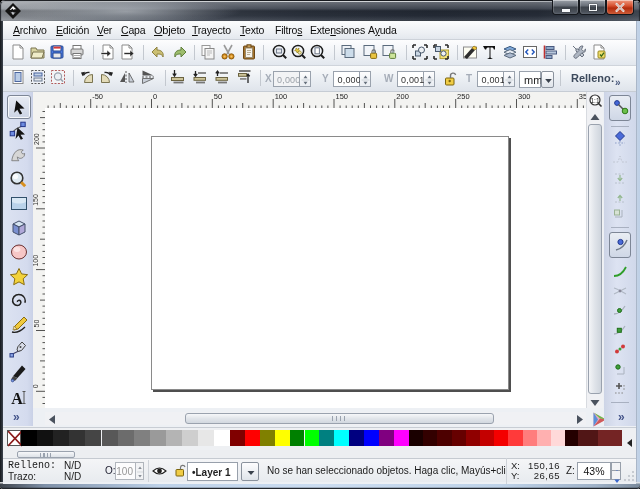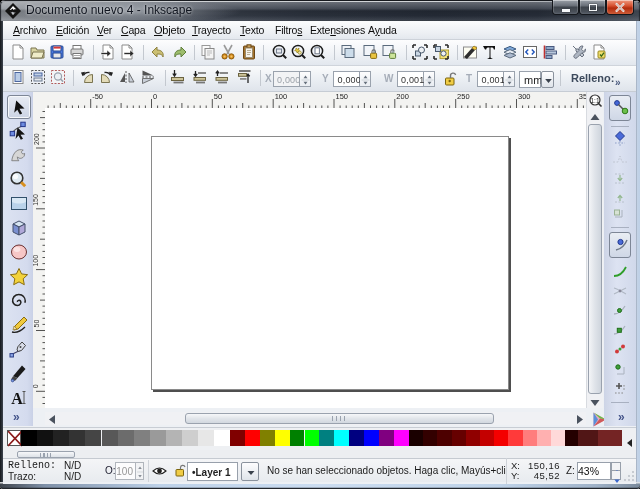--- a/index.html
+++ b/index.html
@@ -16,21 +16,20 @@
     <div style="position:absolute;left:14px;top:1px;width:280px;height:19px;background:radial-gradient(ellipse 55% 85% at 40% 55%,rgba(235,240,245,0.50),rgba(235,240,245,0.0) 75%);"></div>
     <div style="position:absolute;left:0;top:1px;width:640px;height:1px;background:linear-gradient(90deg,#9fa3a8 0,#cdd0d3 25%,#d2d5d8 70%,#8f939a 100%);border-radius:5px 5px 0 0;"></div>
     <div style="position:absolute;left:0;top:21px;width:3px;height:461px;background:linear-gradient(90deg,#14171b,#3d444e);"></div>
     <div style="position:absolute;left:635px;top:21px;width:5px;height:461px;background:linear-gradient(90deg,#77808c,#c3d2e6 45%,#bdd0e6);"></div>
     <div style="position:absolute;left:0;top:482px;width:640px;height:7px;border-radius:0 0 3px 3px;background:linear-gradient(90deg,#3e444c 0%,#7e90a8 7%,#bdd1e8 25%,#cbdcf0 50%,#bed2e8 78%,#9fb2c8 93%,#7a8a9c 100%);box-shadow:inset 0 1.5px 0 rgba(255,255,255,0.75), inset 0 -1.2px 0 #23272d;"></div>
     <div style="position:absolute;left:5px;top:3px;width:16px;height:16px;"><svg width="16" height="16" viewBox="0 0 16 16">
         <path d="M8 0l8 8-8 8-8-8z" fill="#141414"></path>
         <path d="M8 3l3.4 3.4-1.6-.3-1 1-1.4-1.6-1.2 1.2-1.6.2z" fill="#fff"></path>
         <path d="M5.2 8.6l1.4.9 1.2-.7 1.4 1 1.6-1-2.8 3.4z" fill="#cfd4da" opacity="0.9"></path>
       </svg></div>
-    <div style="position:absolute;left:26px;top:3px;width:300px;height:16px;font-size:12px;color:#10151f;text-shadow:0 0 3px rgba(255,255,255,0.8);">Documento nuevo 4 - Inkscape</div>
     <div style="position:absolute;left:552px;top:0;width:27px;height:15px;border-radius:0 0 4px 4px;background:linear-gradient(#9ba1a9 0%,#6a7079 40%,#3e444c 52%,#4a5059 85%,#5d646e 100%);border:1px solid #14171c;border-top:none;box-shadow:inset 0 1px 0 rgba(255,255,255,0.45), inset 1px 0 0 rgba(255,255,255,0.18), inset -1px 0 0 rgba(255,255,255,0.18);">
       <div style="position:absolute;left:9px;top:9px;width:8px;height:2.5px;background:#f6f8fa;box-shadow:0 0 1px #111;"></div>
     </div>
     <div style="position:absolute;left:579px;top:0;width:27px;height:15px;border-radius:0 0 4px 4px;background:linear-gradient(#9ba1a9 0%,#6a7079 40%,#3e444c 52%,#4a5059 85%,#5d646e 100%);border:1px solid #14171c;border-top:none;box-shadow:inset 0 1px 0 rgba(255,255,255,0.45), inset 1px 0 0 rgba(255,255,255,0.18), inset -1px 0 0 rgba(255,255,255,0.18);">
       <div style="position:absolute;left:9px;top:4px;width:8px;height:7px;border:1.5px solid #f6f8fa;box-shadow:0 0 1px #111, inset 0 0 1px #111;"></div>
     </div>
     <div style="position:absolute;left:606px;top:0;width:28px;height:15px;border-radius:0 0 4px 4px;background:linear-gradient(#f09a80,#d55030 42%,#b22c0e 58%,#cd5c38);border:1px solid #14171c;border-top:none;box-shadow:inset 0 1px 0 rgba(255,255,255,0.45), inset 1px 0 0 rgba(255,255,255,0.18), inset -1px 0 0 rgba(255,255,255,0.18);">
       <svg width="26" height="15" style="position:absolute;left:0;top:0">
         <path d="M9.5 4l7 7M16.5 4l-7 7" stroke="#fff" stroke-width="2.2" stroke-linecap="round"></path>
         <path d="M9 3.5l8 8M17 3.5l-8 8" stroke="#5a1505" stroke-width="0.5"></path>
@@ -744,24 +743,24 @@
       <div style="position:absolute;left:4px;top:3px;line-height:13px;">•Layer 1</div>
     </div>
     <div style="position:absolute;left:241px;top:462px;width:18px;height:19px;border:1px solid #8a929d;border-radius:2px;background:linear-gradient(#fdfdfe,#dfe4ea);"><svg width="18" height="19" viewBox="0 0 18 19">
         <path d="M5.5 8l3.5 4 3.5-4z" fill="#3a424d"></path>
       </svg></div>
     <div style="position:absolute;left:267px;top:465px;width:239px;height:14px;overflow:hidden;font-size:10px;color:#1a1a1a;white-space:nowrap;">No se han seleccionado objetos. Haga clic, Mayús+clic o arrastre alrededor de los objetos para seleccionar.</div>
     <div style="position:absolute;left:506px;top:458px;width:1px;height:26px;background:#cfd3d9;"></div>
     <div style="position:absolute;left:511px;top:459.5px;font-size:9.5px;color:#222;">X:</div>
     <div style="position:absolute;left:511px;top:469.5px;font-size:9.5px;color:#222;">Y:</div>
     <div style="position:absolute;left:524px;top:459.5px;width:36px;text-align:right;font-size:9.5px;color:#222;letter-spacing:0.5px;">150,16</div>
-    <div style="position:absolute;left:524px;top:469.5px;width:36px;text-align:right;font-size:9.5px;color:#222;letter-spacing:0.5px;">45,52</div>
+    <div style="position:absolute;left:524px;top:469.5px;width:36px;text-align:right;font-size:9.5px;color:#222;letter-spacing:0.5px;">26,65</div>
     <div style="position:absolute;left:566px;top:465px;font-size:10px;color:#222;">Z:</div>
     <div style="position:absolute;left:577px;top:462px;width:34px;height:18px;background:#fff;border:1px solid #98a0ab;font-size:10.5px;color:#111;">
-      <div style="position:absolute;left:0;top:2px;width:100%;text-align:left;line-height:13px;">43%</div>
+      <div style="position:absolute;left:0;top:2px;width:100%;text-align:center;line-height:13px;">43%</div>
     </div>
     <div style="position:absolute;left:611px;top:462px;width:10px;height:9px;border:1px solid #98a0ab;background:#f2f3f5;"><svg width="10" height="9" viewBox="0 0 10 9">
         <path d="M5 2l2.6 3.6H2.4z" fill="#3a66cc"></path>
       </svg></div>
     <div style="position:absolute;left:611px;top:471px;width:10px;height:9px;border:1px solid #98a0ab;border-top:none;background:#f2f3f5;"><svg width="10" height="9" viewBox="0 0 10 9">
         <path d="M5 7L2.4 3.4h5.2z" fill="#3a66cc"></path>
       </svg></div>
     <div style="position:absolute;left:624px;top:468px;width:12px;height:13px;"><svg width="12" height="13" viewBox="0 0 12 13">
         <path d="M10 2v2h-2v-2z M10 6v2h-2v-2z M6 6v2h-2v-2z M10 10v2h-2v-2z M6 10v2h-2v-2z M2 10v2h-2v-2z" fill="#c2c7cd" opacity="0.9"></path>
       </svg></div>

